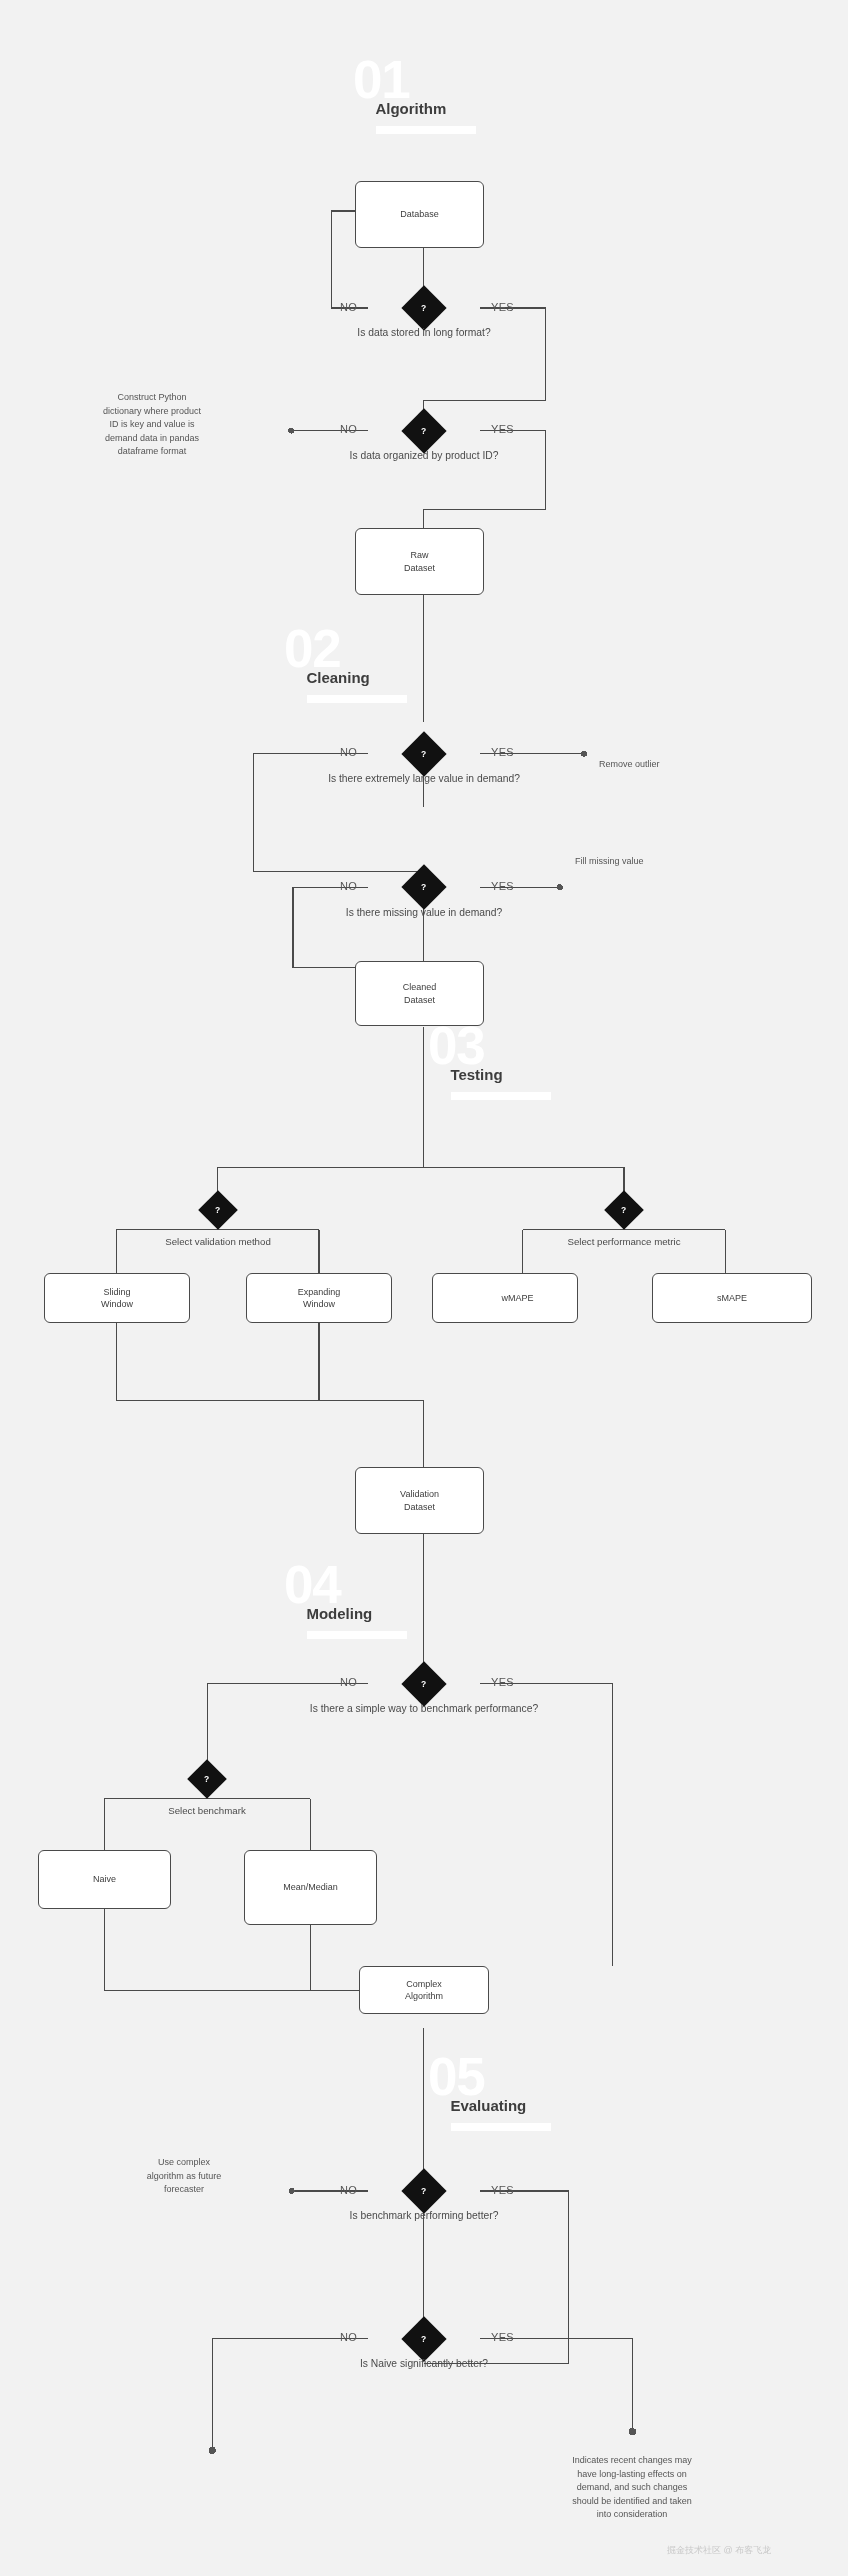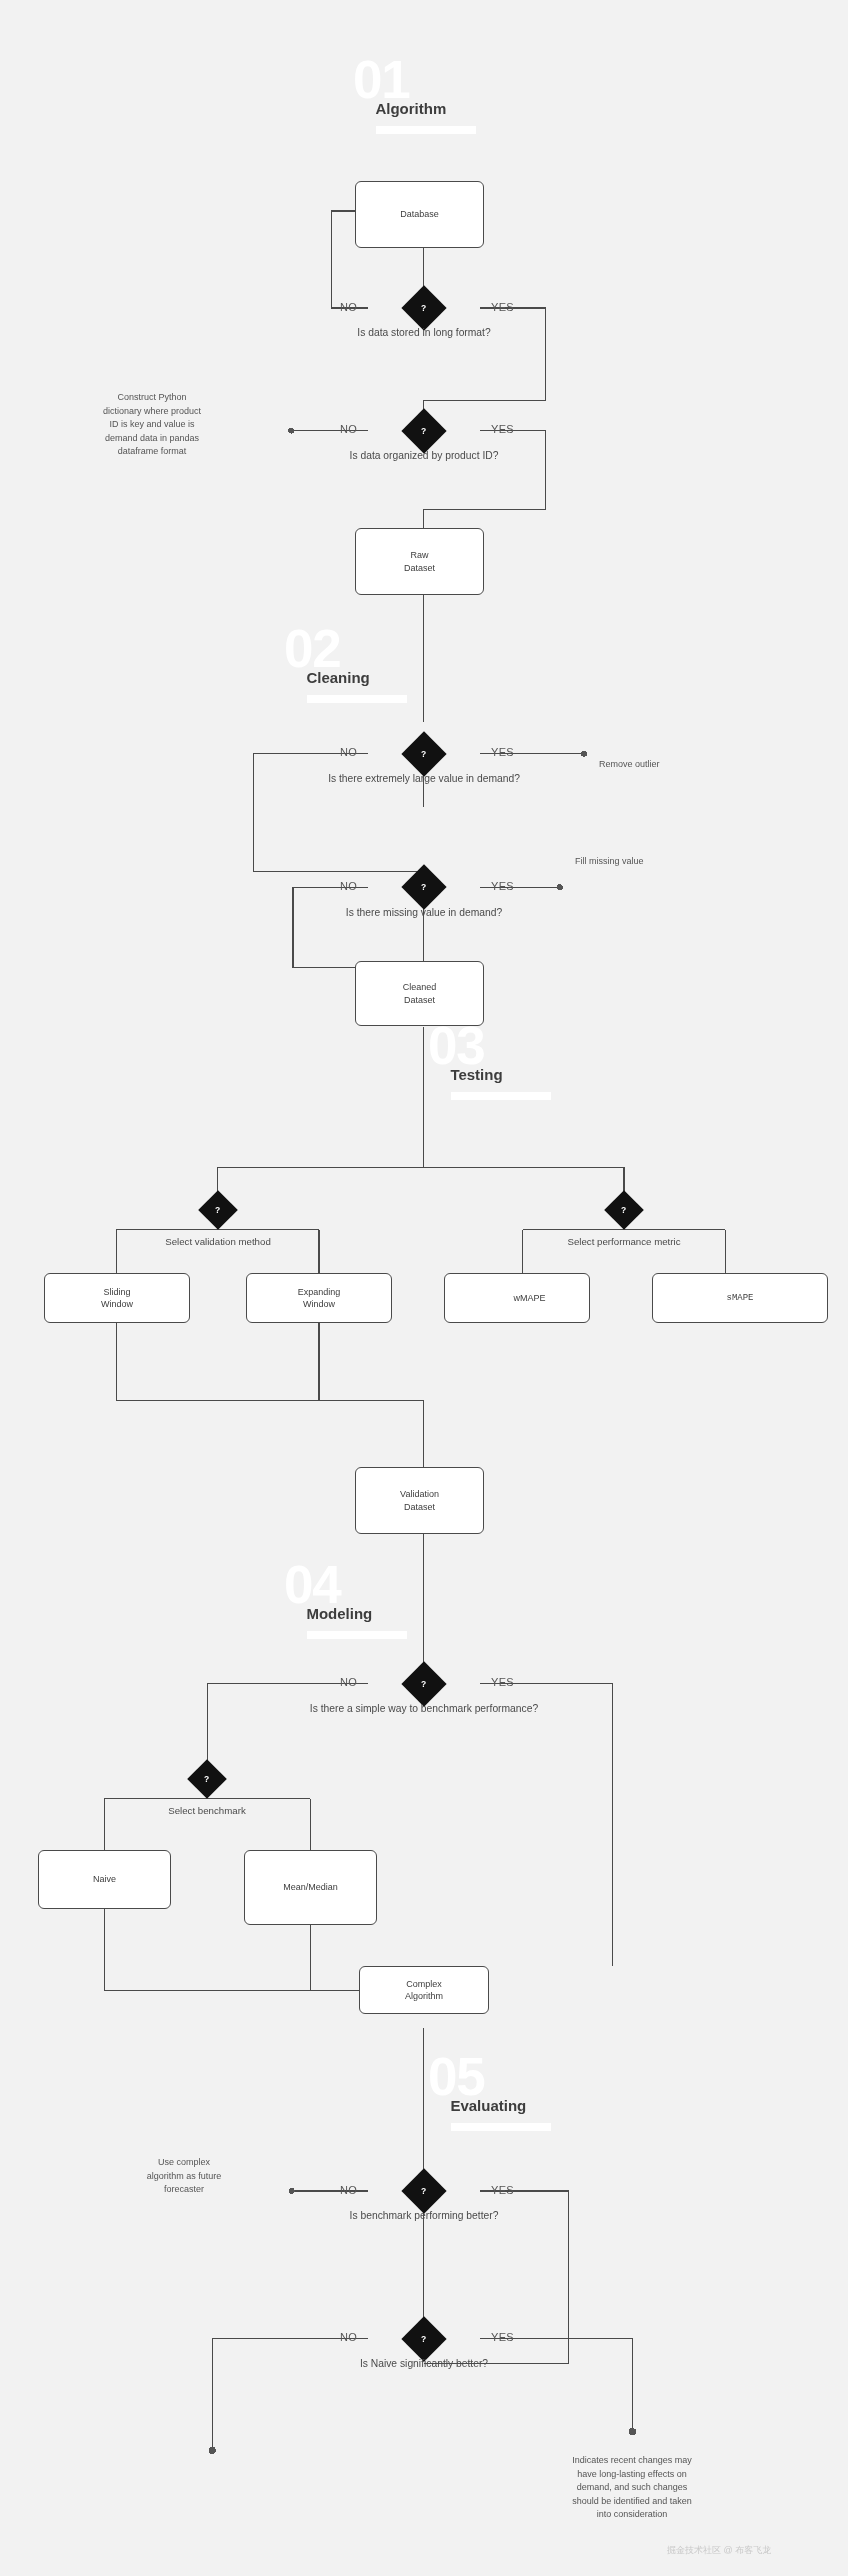--- a/index.html
+++ b/index.html
@@ -159,25 +159,25 @@
   <div class="node-box" style="left:44px;top:1273px;width:146px;height:50px;flex-direction:column;">
     <span>Sliding</span>
     <span>Window</span>
   </div>
 
   <div class="node-box" style="left:246px;top:1273px;width:146px;height:50px;flex-direction:column;justify-content:center;">
     <span>Expanding</span>
     <span>Window</span>
   </div>
 
-  <div class="node-box" style="left:444px;top:1273px;width:146px;height:50px;padding-left:25px;">
+  <div class="node-box" style="left:432px;top:1273px;width:146px;height:50px;padding-left:25px;">
     <span>wMAPE</span>
   </div>
 
-  <div class="node-box" style="left:652px;top:1273px;width:176px;height:50px;font-family:Liberation Mono, monospace;">
+  <div class="node-box" style="left:652px;top:1273px;width:160px;height:50px;">
     <span>sMAPE</span>
   </div>
 
   <div class="node-box" style="left:355px;top:1467px;width:129px;height:67px;flex-direction:column;">
     <span>Validation</span>
     <span>Dataset</span>
   </div>
 
   <div class="node-box" style="left:38px;top:1850px;width:133px;height:59px;">
     <span>Naive</span>

